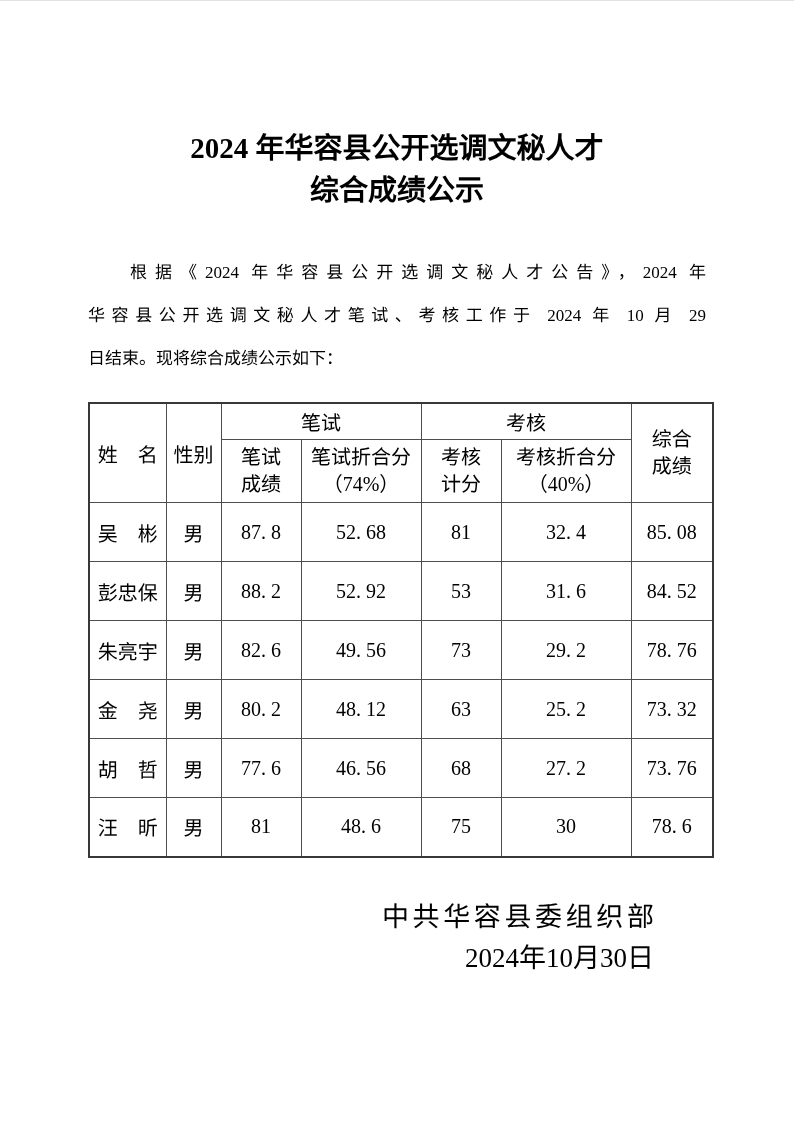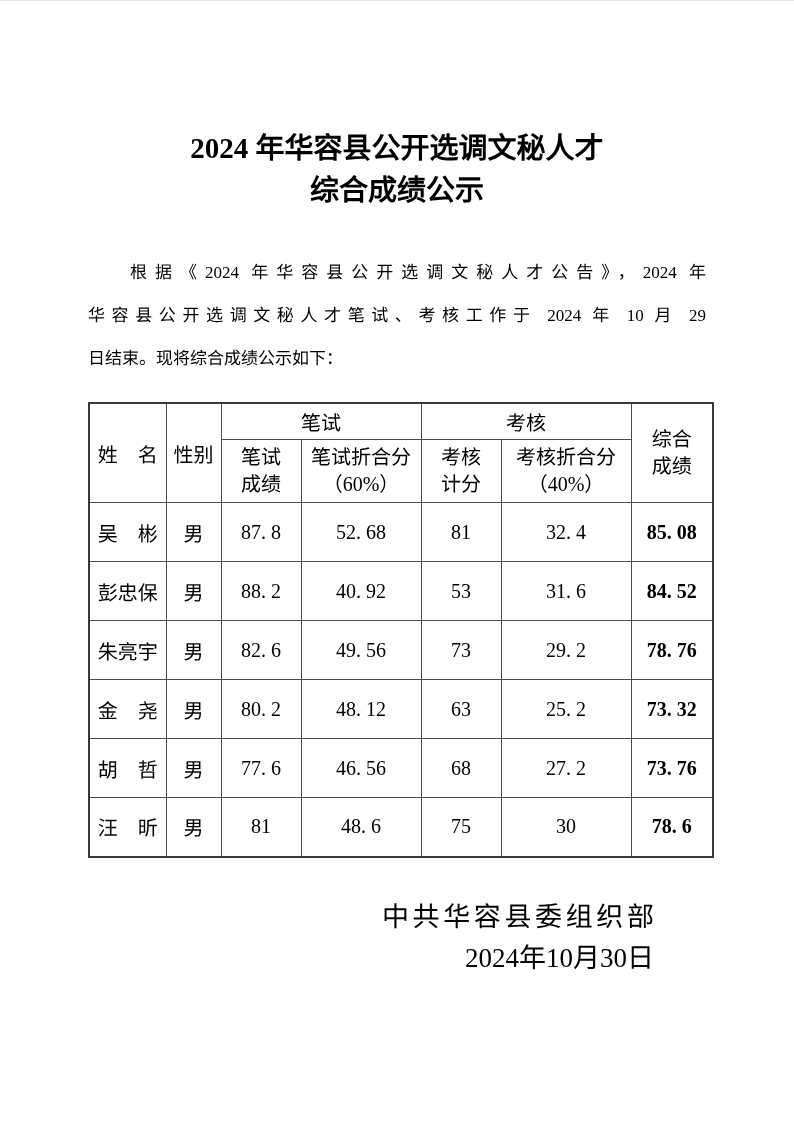--- a/index.html
+++ b/index.html
@@ -49,21 +49,21 @@
     text-align: center;
     vertical-align: middle;
     font-weight: 400;
     padding: 0;
     overflow: hidden;
   }
   tr.hr1 th { height: 35px; }
   tr.hr2 th { height: 62px; }
   table.score tbody tr { height: 59px; }
   .pre { white-space: pre-line; line-height: 27px; }
-  table.score tbody td.cell-total { font-weight: 700; }
+  table.score tbody td.cell-total { font-weight: 400; }
   .signature {
     width: 272px;
     margin: 40px 140px 0 auto;
     font-size: 27px;
     line-height: 38px;
   }
   .sig-org {
     display: block;
     text-align: justify;
     text-align-last: justify;
@@ -108,42 +108,42 @@
         <th rowspan="2">性别</th>
         <th colspan="2">笔试</th>
         <th colspan="2">考核</th>
         <th rowspan="2" class="pre">综合
 成绩</th>
       </tr>
       <tr class="hr2">
         <th class="pre">笔试
 成绩</th>
         <th class="pre">笔试折合分
-（60%）</th>
+（74%）</th>
         <th class="pre">考核
 计分</th>
         <th class="pre">考核折合分
 （40%）</th>
       </tr>
     </thead>
     <tbody>
       <tr>
         <td>吴　彬</td>
         <td>男</td>
         <td>87. 8</td>
         <td>52. 68</td>
         <td>81</td>
         <td>32. 4</td>
         <td class="cell-total">85. 08</td>
       </tr>
       <tr>
         <td>彭忠保</td>
         <td>男</td>
         <td>88. 2</td>
-        <td>40. 92</td>
+        <td>52. 92</td>
         <td>53</td>
         <td>31. 6</td>
         <td class="cell-total">84. 52</td>
       </tr>
       <tr>
         <td>朱亮宇</td>
         <td>男</td>
         <td>82. 6</td>
         <td>49. 56</td>
         <td>73</td>

